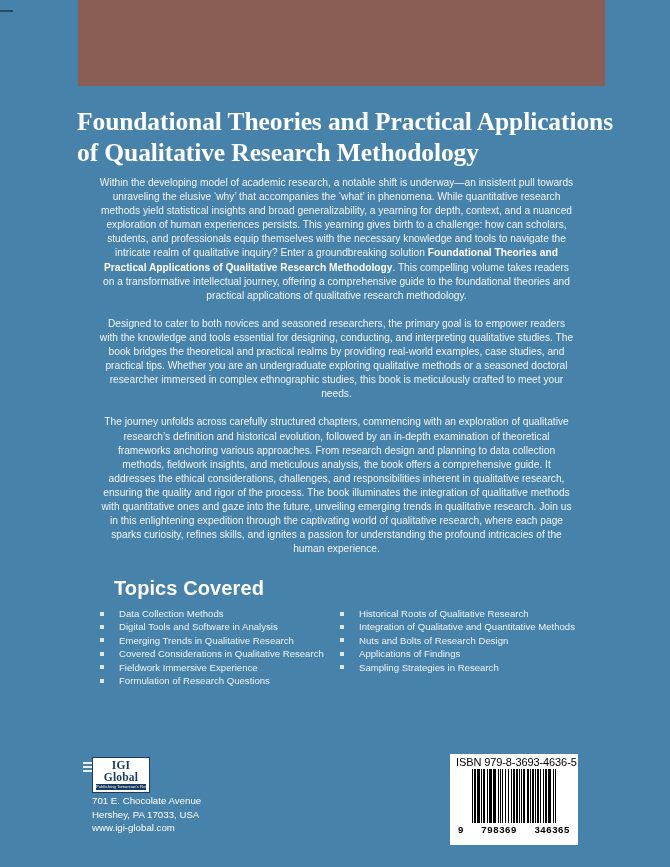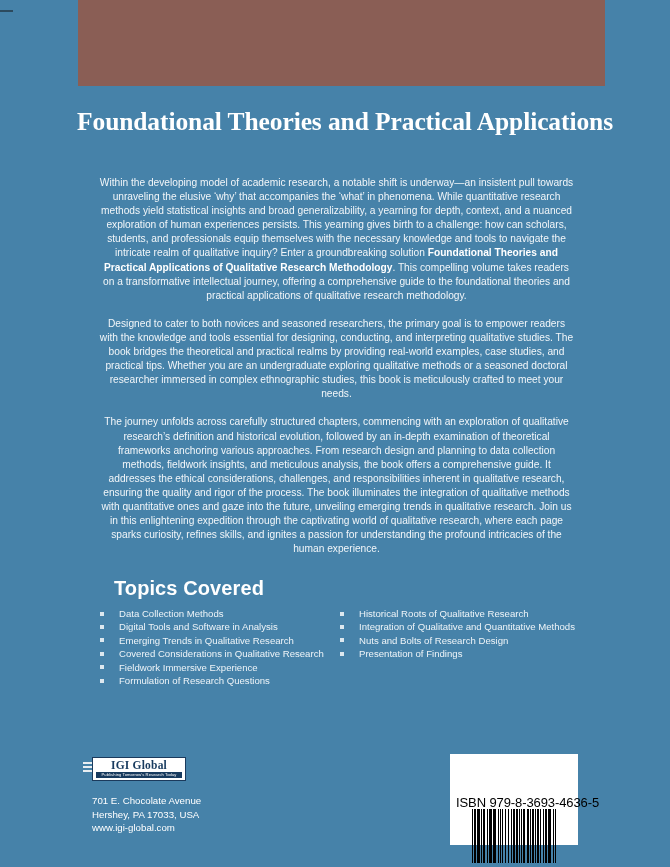--- a/index.html
+++ b/index.html
@@ -100,21 +100,21 @@
 
   
   .logo-wrap {
     position: absolute;
     left: 92px; top: 757px;
     width: 95px;
   }
   .logo-box {
     background: #ffffff;
     border: 1px solid #1b3a5c;
-    width: 94px;
+    width: 58px;
     padding: 1px 3px 2px 3px;
     text-align: center;
   }
   .logo-main {
     font-family: "Liberation Serif", serif;
     font-weight: bold;
     font-size: 11.5px;
     color: #173a5e;
     line-height: 12px;
     letter-spacing: 0.2px;
@@ -153,27 +153,26 @@
 
   
   .barcode-card {
     position: absolute;
     left: 450px; top: 754px;
     width: 128px; height: 91px;
     background: #ffffff;
     padding: 4px 6px 3px 6px;
   }
   .isbn-text {
-    font-size: 13px;
+    font-size: 11px;
     color: #000000;
     text-align: center;
     letter-spacing: -0.1px;
     line-height: 9px;
     white-space: nowrap;
-    margin-top: 40px;
   }
   .bars {
     margin: 2px auto 0 auto;
     height: 54px;
     display: flex;
     align-items: stretch;
     justify-content: center;
     width: 108px;
   }
   .bars span { display: block; background: #000; height: 100%; }
@@ -193,20 +192,21 @@
 </head>
 <body>
 
 <div class="page">
 
   <div class="corner-tick"></div>
   <div class="brown-block"></div>
 
   <div class="title">
     <span class="line">Foundational Theories and Practical Applications</span>
+    <span class="line">of Qualitative Research Methodology</span>
   </div>
 
   <div class="blurb">
     <p><span>Within the developing model of academic research, a notable shift is underway—an insistent pull towards unraveling the elusive ‘why’ that accompanies the ‘what’ in phenomena. While quantitative research methods yield statistical insights and broad generalizability, a yearning for depth, context, and a nuanced exploration of human experiences persists. This yearning gives birth to a challenge: how can scholars, students, and professionals equip themselves with the necessary knowledge and tools to navigate the intricate realm of qualitative inquiry? Enter a groundbreaking solution </span><b>Foundational Theories and Practical Applications of Qualitative Research Methodology</b><span>. This compelling volume takes readers on a transformative intellectual journey, offering a comprehensive guide to the foundational theories and practical applications of qualitative research methodology.</span></p>
     <p>Designed to cater to both novices and seasoned researchers, the primary goal is to empower readers with the knowledge and tools essential for designing, conducting, and interpreting qualitative studies. The book bridges the theoretical and practical realms by providing real-world examples, case studies, and practical tips. Whether you are an undergraduate exploring qualitative methods or a seasoned doctoral researcher immersed in complex ethnographic studies, this book is meticulously crafted to meet your needs.</p>
     <p>The journey unfolds across carefully structured chapters, commencing with an exploration of qualitative research’s definition and historical evolution, followed by an in-depth examination of theoretical frameworks anchoring various approaches. From research design and planning to data collection methods, fieldwork insights, and meticulous analysis, the book offers a comprehensive guide. It addresses the ethical considerations, challenges, and responsibilities inherent in qualitative research, ensuring the quality and rigor of the process. The book illuminates the integration of qualitative methods with quantitative ones and gaze into the future, unveiling emerging trends in qualitative research. Join us in this enlightening expedition through the captivating world of qualitative research, where each page sparks curiosity, refines skills, and ignites a passion for understanding the profound intricacies of the human experience.</p>
   </div>
 
   <div class="topics-heading">Topics Covered</div>
   <div class="topics-cols">
@@ -244,21 +244,25 @@
       <div class="topic-item">
         <span class="topic-bullet"></span>
         <span class="topic-text">Integration of Qualitative and Quantitative Methods</span>
       </div>
       <div class="topic-item">
         <span class="topic-bullet"></span>
         <span class="topic-text">Nuts and Bolts of Research Design</span>
       </div>
       <div class="topic-item">
         <span class="topic-bullet"></span>
-        <span class="topic-text">Presentation of Findings</span>
+        <span class="topic-text">Applications of Findings</span>
+      </div>
+      <div class="topic-item">
+        <span class="topic-bullet"></span>
+        <span class="topic-text">Sampling Strategies in Research</span>
       </div>
     </div>
   </div>
 
   <div class="logo-bars">
     <div></div>
       <div></div>
       <div></div>
   </div>
   <div class="logo-wrap">

